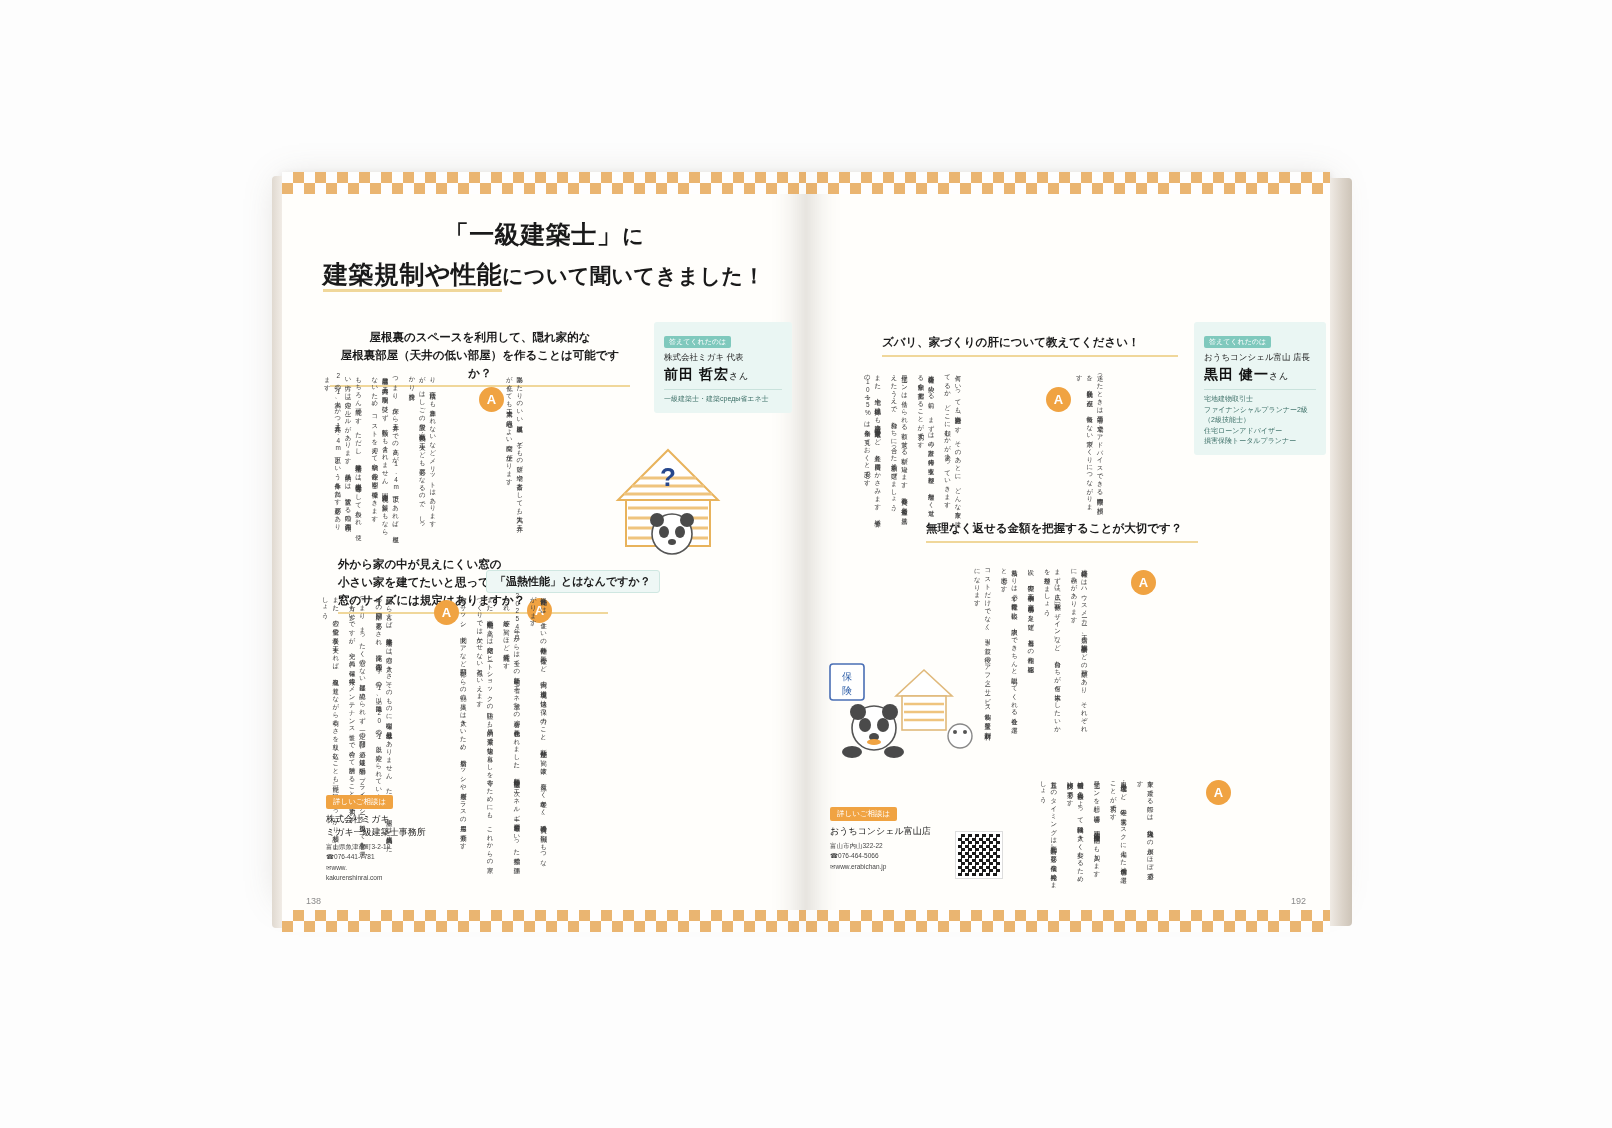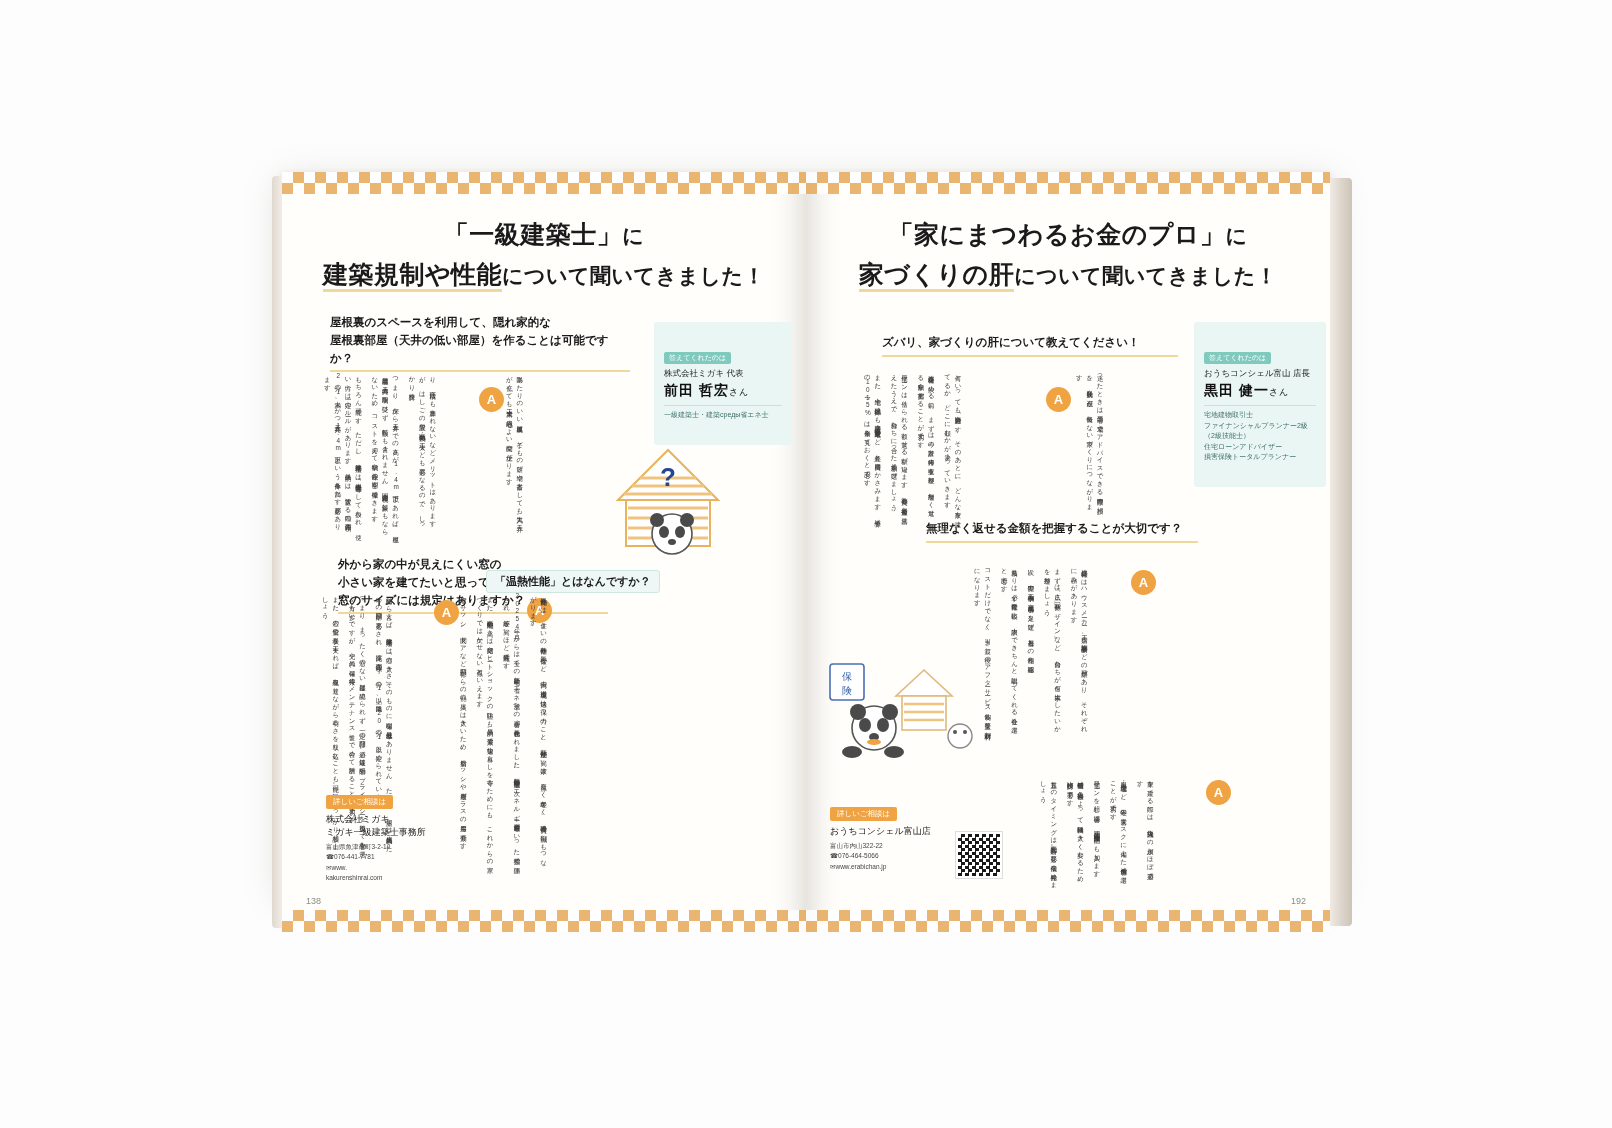--- a/index.html
+++ b/index.html
@@ -70,21 +70,21 @@
     color:#3a3a3a;
     white-space:pre-wrap;
   }
 
   
   .abadge{position:absolute;width:25px;height:25px;border-radius:50%;
     background:#f0a342;color:#fff;font-size:13px;font-weight:bold;
     display:flex;align-items:center;justify-content:center;}
 
   
-  .profile{position:absolute;background:#eaf6f3;border-radius:3px;padding:24px 10px;}
+  .profile{position:absolute;background:#eaf6f3;border-radius:3px;padding:8px 10px;}
   .profile .tag{display:inline-block;background:#7fc9bd;color:#fff;font-size:7px;
     padding:1px 5px;border-radius:2px;margin-bottom:4px;}
   .profile .comp{font-size:8.5px;color:#222;margin-bottom:2px;}
   .profile .nm{font-size:14px;font-weight:bold;color:#111;letter-spacing:1px;}
   .profile .nm small{font-size:9px;font-weight:normal;}
   .profile .role{font-size:7px;color:#3c6f67;border-top:1px solid #c9e2dc;margin-top:5px;padding-top:4px;line-height:1.5;}
   .profile .role span{display:block;}
 
   
   .contact{position:absolute;}
@@ -110,21 +110,21 @@
 
     <div class="page left">
       <div class="checker top"></div>
       <div class="checker bot"></div>
 
       <div class="headline" style="top:44px;">
         <div class="l1"><span class="big">「一級建築士」</span><span>に</span></div>
         <div class="l2"><span class="big u">建築規制や性能</span><span>について聞いてきました！</span></div>
       </div>
 
-      <div class="qbar" style="left:48px;top:142px;width:300px;white-space:pre-line;">屋根裏のスペースを利用して、隠れ家的な
+      <div class="qbar" style="left:48px;top:157px;width:300px;white-space:pre-line;text-align:center;">屋根裏のスペースを利用して、隠れ家的な
 屋根裏部屋（天井の低い部屋）を作ることは可能ですか？</div>
 
       <div class="profile" style="left:372px;top:150px;width:118px;">
         <span class="tag">答えてくれたのは</span>
         <div class="comp">株式会社ミガキ 代表</div>
         <div class="nm"><span>前田 哲宏</span><small>さん</small></div>
         <div class="role">
             <span>一級建築士・建築среды省エネ士</span>
           </div>
       </div>
@@ -196,24 +196,20 @@
 kakurenshinrai.com</div>
       </div>
 
       <div class="pno" style="left:24px;">138</div>
     </div>
 
     <div class="page right">
       <div class="checker top"></div>
       <div class="checker bot"></div>
 
-      <div class="headline" style="top:44px;">
-        <div class="l1"><span class="big">「家にまつわるお金のプロ」</span><span>に</span></div>
-        <div class="l2"><span class="big u">家づくりの肝</span><span>について聞いてきました！</span></div>
-      </div>
 
       <div class="qbar" style="left:76px;top:162px;width:296px;font-family:Liberation Serif, serif;">ズバリ、家づくりの肝について教えてください！</div>
 
       <div class="profile" style="left:388px;top:150px;width:112px;">
         <span class="tag">答えてくれたのは</span>
         <div class="comp">おうちコンシェル富山 店長</div>
         <div class="nm"><span>黒田 健一</span><small>さん</small></div>
         <div class="role">
           <span>宅地建物取引士</span>
           <span>ファイナンシャルプランナー2級（2級技能士）</span>

